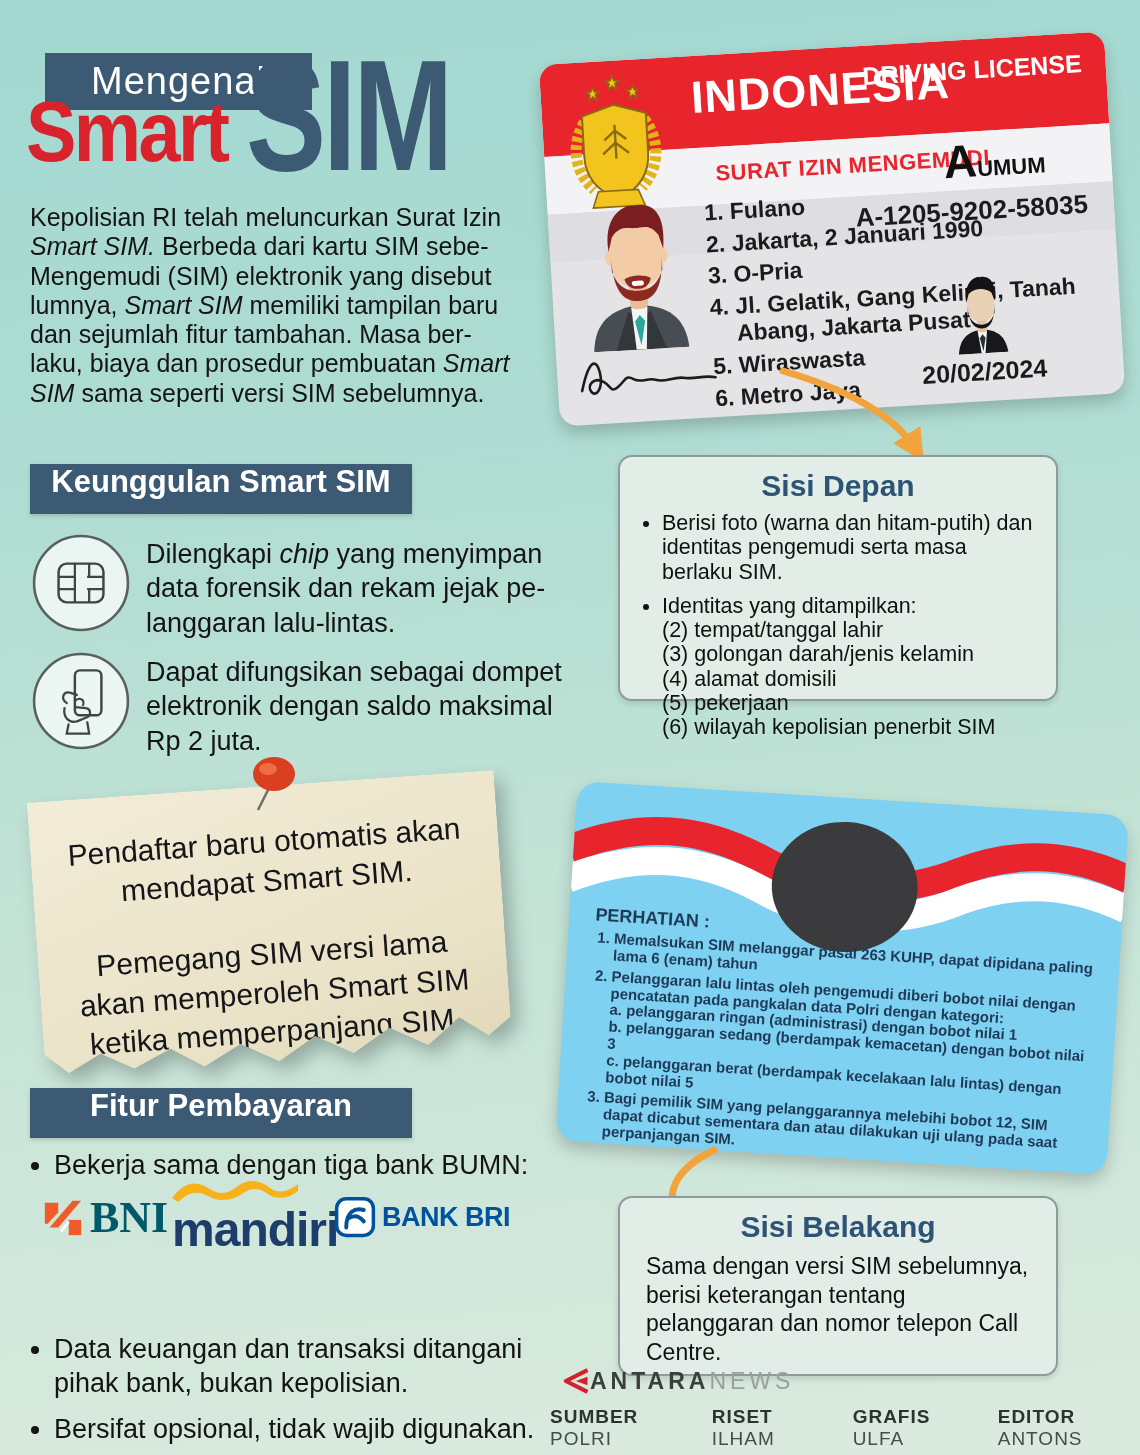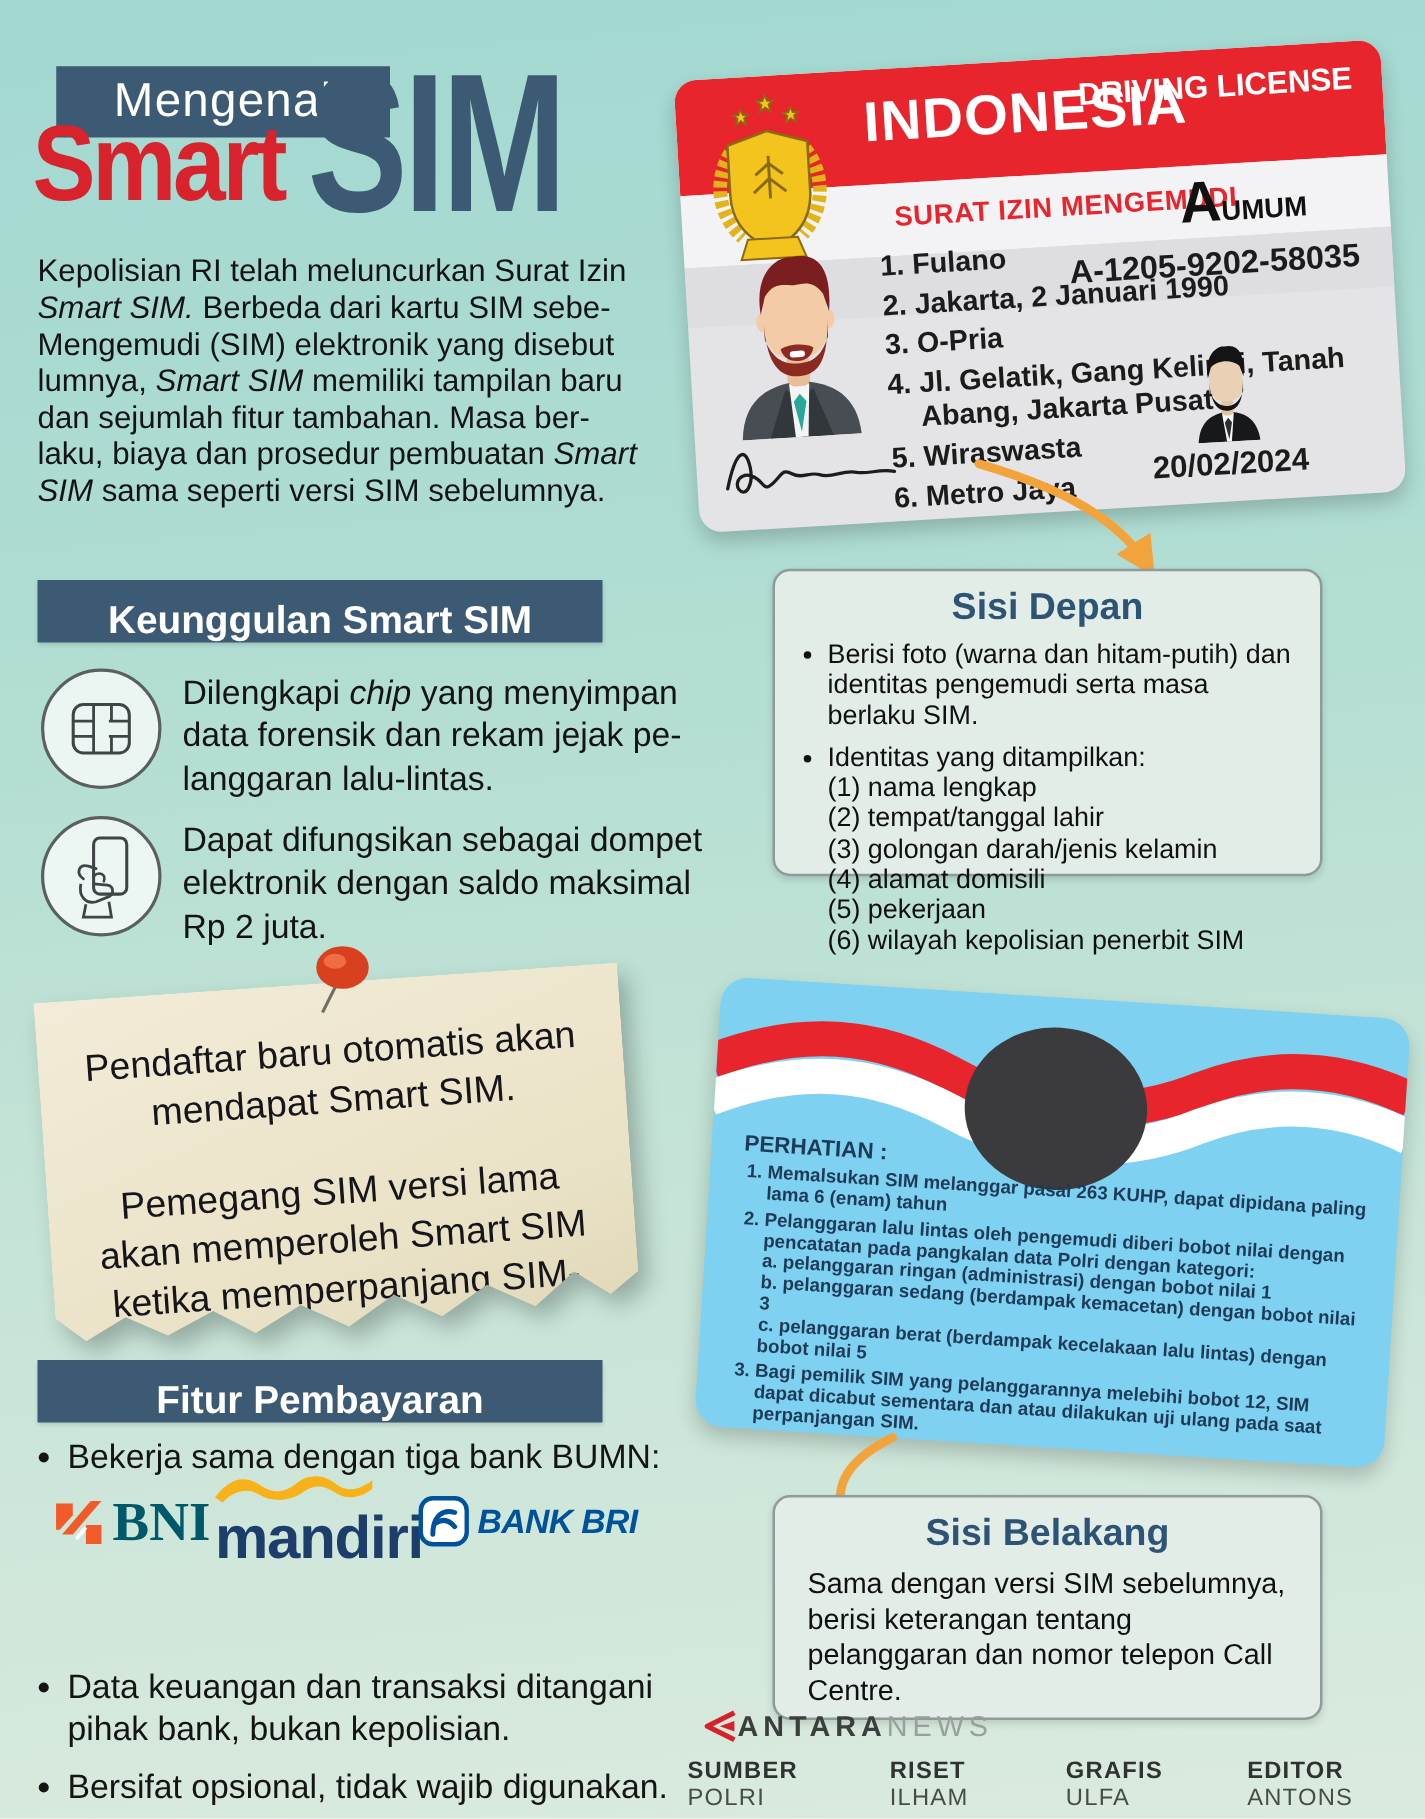--- a/index.html
+++ b/index.html
@@ -15,21 +15,21 @@
   .title-red{left:26px;top:88px;color:#d8232d;font-size:86px;font-weight:700;
     transform:scaleX(.88);transform-origin:left;letter-spacing:-3px;line-height:1;}
   .title-dark{left:246px;top:36px;color:#3d5a74;font-size:158px;font-weight:800;
     transform:scaleX(.76);transform-origin:left;letter-spacing:-4px;line-height:1;}
 
   .intro{left:30px;top:203px;width:525px;font-size:25px;line-height:1.17;color:#141414;}
   .intro div{white-space:nowrap;}
   .it{font-style:italic;}
 
   
-  .sec-bar{width:452px;height:50px;background:#3d5a74;display:flex;align-items:flex-end;
+  .sec-bar{width:382px;height:50px;background:#3d5a74;display:flex;align-items:flex-start;
     justify-content:center;box-shadow:0 2px 4px rgba(0,0,0,.15);}
   .sec-bar span{color:#fff;font-size:31px;font-weight:700;}
 
   
   .feat-text{width:420px;font-size:27px;line-height:1.27;color:#141414;}
   .feat-text div{white-space:nowrap;}
   .circ{width:102px;height:102px;}
 
   
   .note-wrap{left:36px;top:786px;filter:drop-shadow(8px 10px 9px rgba(0,0,0,.25));}
@@ -77,21 +77,21 @@
   .cb-text ol{margin:0;padding-left:20px;}
   .cb-text ol li{margin-bottom:4px;}
   .cb-call{font-size:19px;margin-top:2px;}
 
   
   .pay-item{font-size:27px;line-height:1.27;color:#141414;}
   .pay-list{margin:0;padding-left:24px;list-style:disc;}
   .pay-list li{margin:0;}
   .bni-text{font-family:"Liberation Serif","DejaVu Serif",serif;font-size:44px;font-weight:700;color:#00586b;}
   .mandiri-text{font-size:48px;font-weight:700;color:#1d3d6b;letter-spacing:-1px;}
-  .bri-text{font-size:27px;font-weight:800;color:#00529c;letter-spacing:-.5px;font-style:italic;}
+  .bri-text{font-size:27px;font-weight:800;color:#00529c;letter-spacing:-.5px;}
 
   
   .footer-logo{left:560px;right:20px;top:1366px;display:flex;align-items:center;justify-content:flex-start;gap:0;}
   .brand-a{font-size:23px;font-weight:600;letter-spacing:4px;color:#3a3f3e;}
   .brand-n{font-size:23px;font-weight:400;letter-spacing:4px;color:#98a09c;}
   .credits{left:550px;right:10px;top:1406px;display:flex;justify-content:center;gap:38px;
     font-size:19px;letter-spacing:1px;color:#2e3331;}
   .credits .lbl{font-weight:700;}
   .credits .nm{font-weight:400;color:#474c4a;}
 </style>
@@ -230,21 +230,20 @@
     </defs>
     <path d="M8,8 C70,26 118,50 142,88" fill="none" stroke="#f2a33c" stroke-width="7" stroke-linecap="round" marker-end="url(#ah1)"></path>
   </svg>
 
   <div class="abs sisi-box" style="left:618px;top:455px;height:246px;">
     <div class="sisi-title">Sisi Depan</div>
     <ul>
       <li>Berisi foto (warna dan hitam-putih) dan identitas pengemudi serta masa berlaku SIM.</li>
       <li>
         <div>Identitas yang ditampilkan:</div>
-        <div>(1) nama lengkap</div>
         <div>(2) tempat/tanggal lahir</div>
         <div>(3) golongan darah/jenis kelamin</div>
         <div>(4) alamat domisili</div>
         <div>(5) pekerjaan</div>
         <div>(6) wilayah kepolisian penerbit SIM</div>
       </li>
     </ul>
   </div>
 
   <div class="abs card-back">

